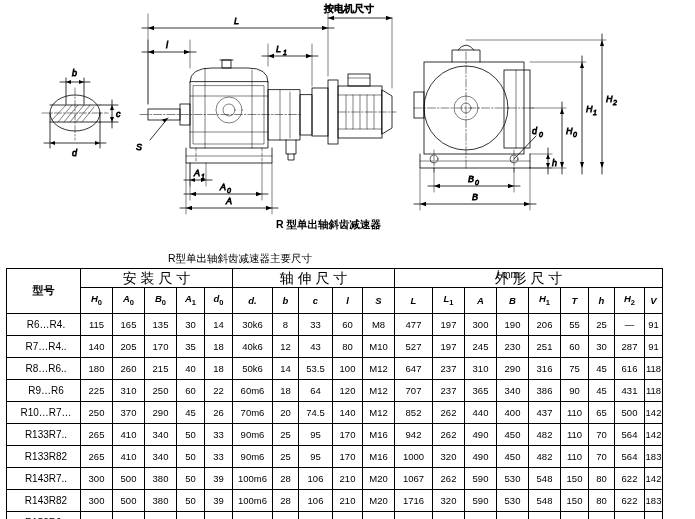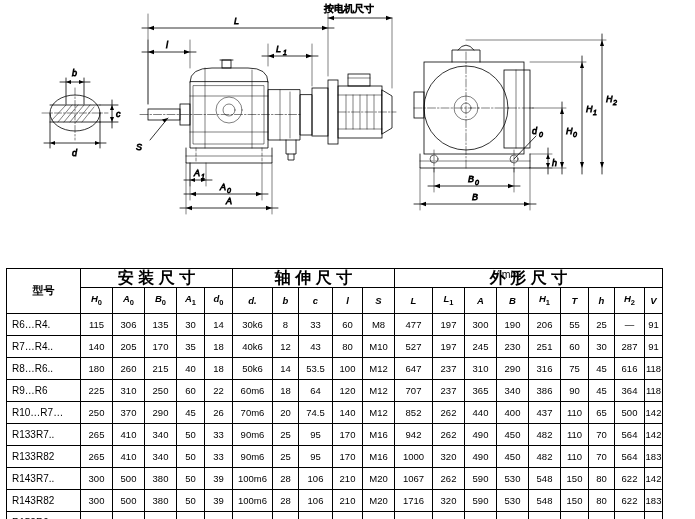--- a/index.html
+++ b/index.html
@@ -30,23 +30,23 @@
   }
   table.spec th, table.spec td{
     border:1px solid #000;
     text-align:center;
     padding:0;
     height:21px;
     line-height:21px;
     font-weight:normal;
     white-space:nowrap;
   }
-  table.spec th.grp{height:18px;line-height:18px;font-weight:bold;font-size:16px;}
+  table.spec th.grp{height:18px;line-height:18px;font-weight:normal;font-size:14px;}
   table.spec th.sub{height:21px;line-height:21px;font-weight:bold;font-size:9.5px;margin-left:30px;}
-  table.spec td.model{text-align:left;padding-left:5px;font-size:10px;}
+  table.spec td.model{text-align:center;padding-left:5px;font-size:10px;}
   table.spec th.modelhead{font-weight:bold;font-size:11px;margin-top:44px;}
   .sub sub{font-size:7.5px;}
 </style>
 </head>
 <body>
 
 <div class="wrap">
 
   <div class="drawing">
   <svg width="695" height="240" viewBox="0 0 695 240" xmlns="http://www.w3.org/2000/svg" stroke="#000" fill="none" stroke-width="0.8" font-family="Liberation Sans, sans-serif" font-size="9" stroke-linecap="round">
@@ -270,20 +270,22 @@
       <line x1="466" y1="40" x2="606" y2="40" stroke-width="0.5"></line>
       <line x1="602" y1="34" x2="602" y2="174"></line>
       <path d="M602 40 l-2 6 h4 z" fill="#000" stroke="none"></path>
       <path d="M602 168 l-2 -6 h4 z" fill="#000" stroke="none"></path>
       <text x="606" y="102" font-style="italic">H</text>
       <text x="613" y="105" font-size="7" font-style="italic">2</text>
     </g>
   </svg>
   </div>
 
+  <div class="cap" id="cap-fig">R 型单出轴斜齿减速器</div>
+  <div class="cap" id="cap-table">R型单出轴斜齿减速器主要尺寸</div>
   <div class="cap" id="cap-mm">/ mm</div>
 
   <table class="spec">
     <colgroup>
       <col style="width:74px">
       <col style="width:32px">
         <col style="width:32px">
         <col style="width:32px">
         <col style="width:28px">
         <col style="width:28px">
@@ -328,21 +330,21 @@
         <th class="sub"><i>T</i></th>
         <th class="sub"><i>h</i></th>
         <th class="sub"><i>H</i><sub>2</sub></th>
         <th class="sub"><i>V</i></th>
       </tr>
     </thead>
     <tbody>
       <tr>
         <td class="model">R6…R4.</td>
         <td>115</td>
-        <td>306</td>
+        <td>165</td>
         <td>135</td>
         <td>30</td>
         <td>14</td>
         <td>30k6</td>
         <td>8</td>
         <td>33</td>
         <td>60</td>
         <td>M8</td>
         <td>477</td>
         <td>197</td>
@@ -410,21 +412,21 @@
         <td>64</td>
         <td>120</td>
         <td>M12</td>
         <td>707</td>
         <td>237</td>
         <td>365</td>
         <td>340</td>
         <td>386</td>
         <td>90</td>
         <td>45</td>
-        <td>364</td>
+        <td>431</td>
         <td>118</td>
       </tr>
       <tr>
         <td class="model">R10…R7…</td>
         <td>250</td>
         <td>370</td>
         <td>290</td>
         <td>45</td>
         <td>26</td>
         <td>70m6</td>

